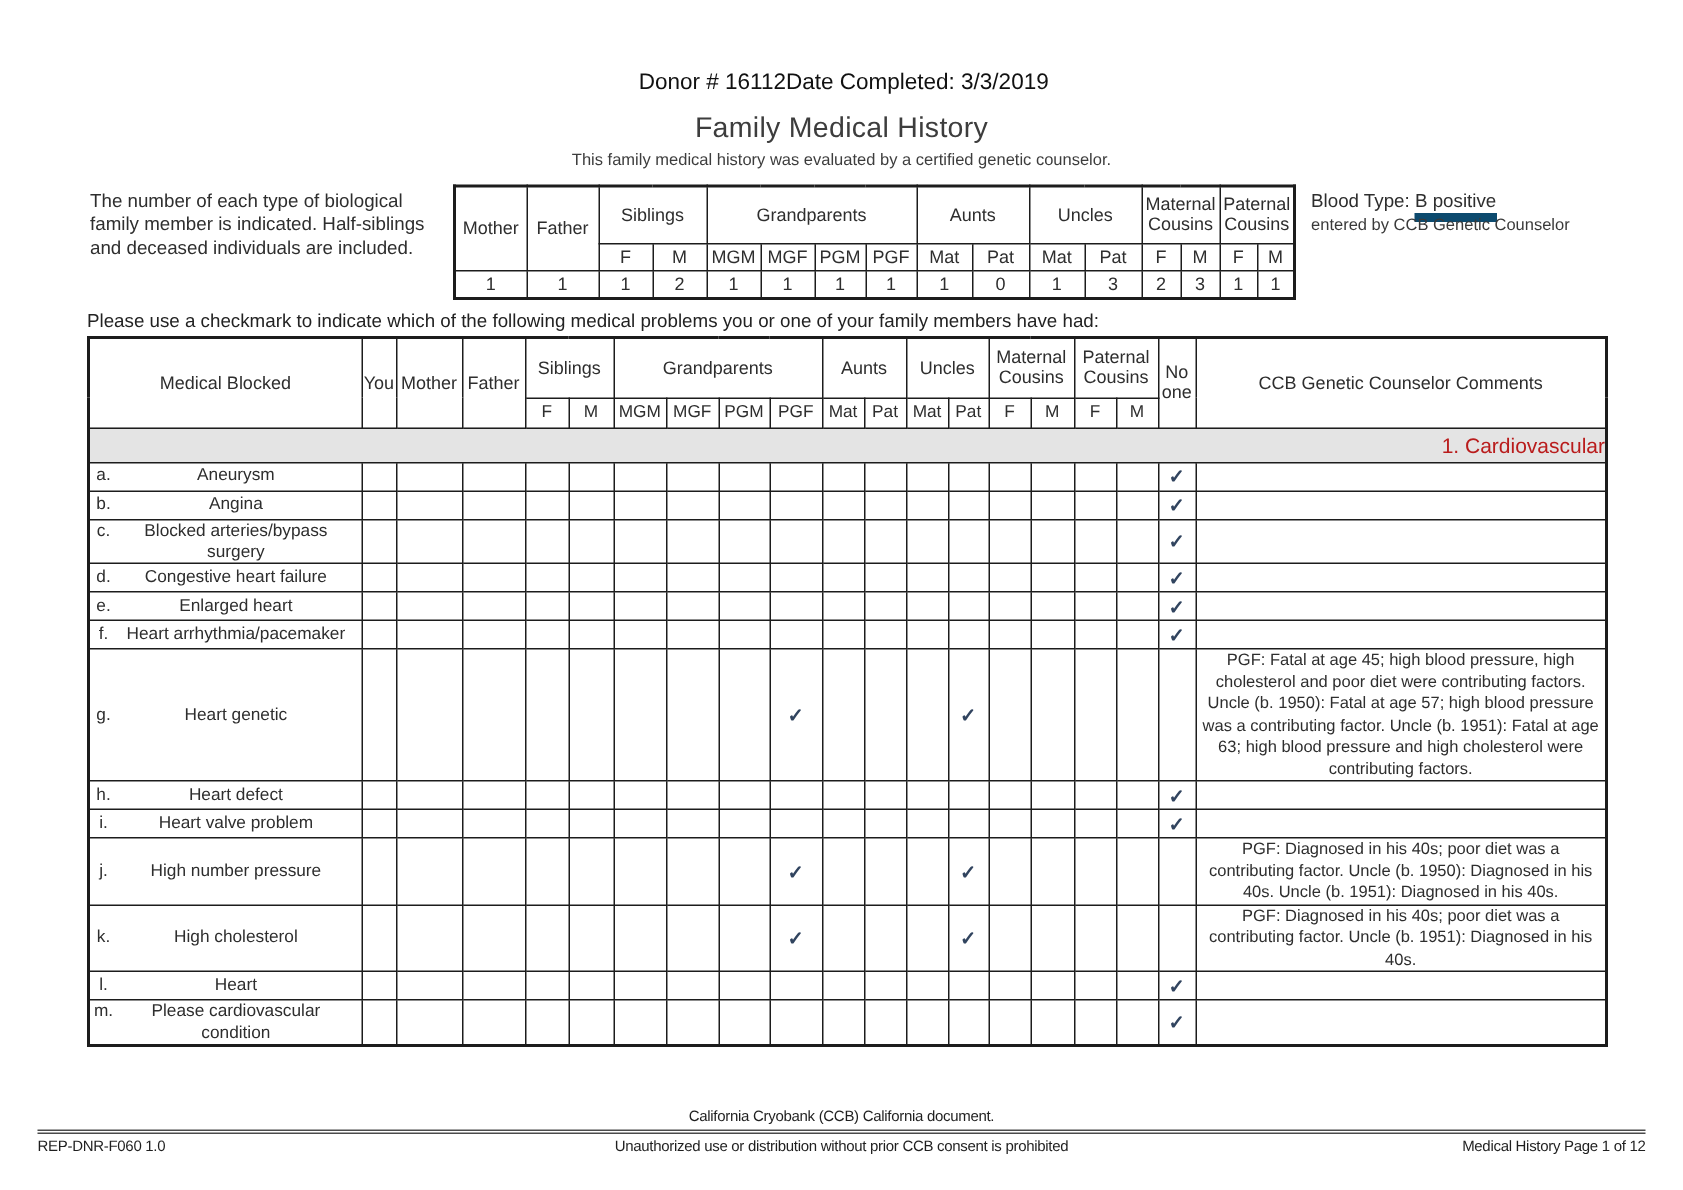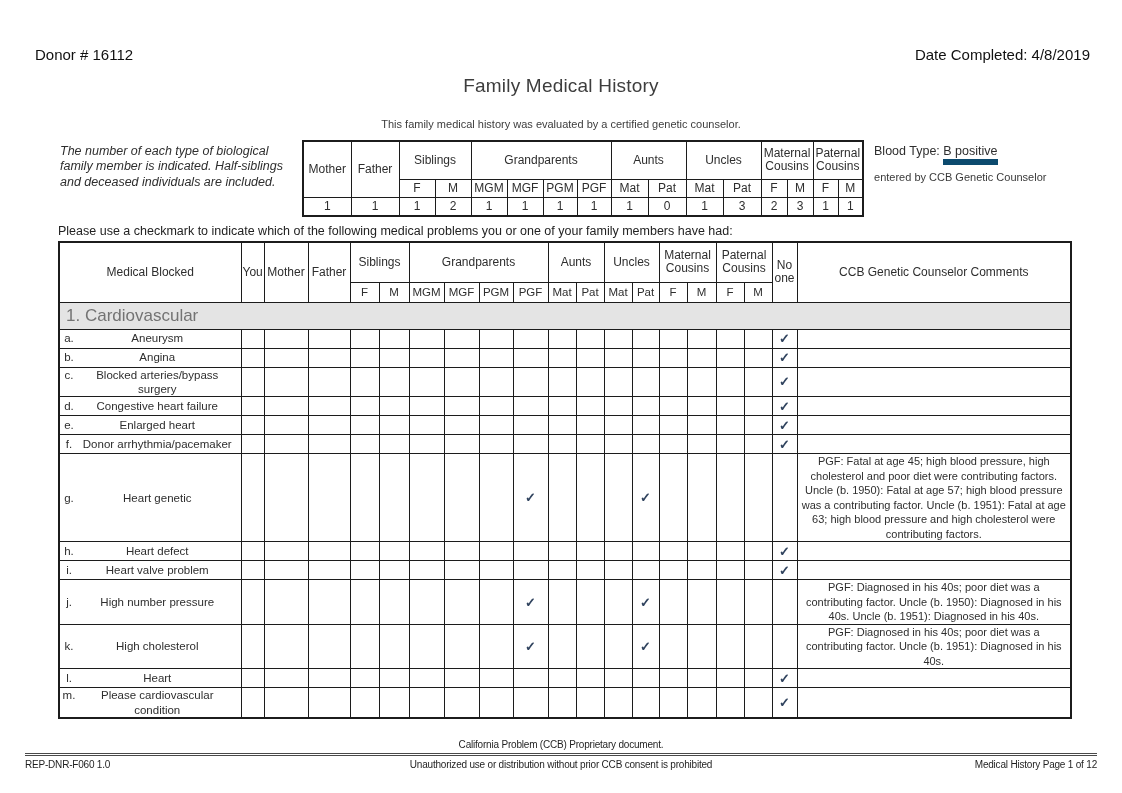--- a/index.html
+++ b/index.html
@@ -3,59 +3,59 @@
 <meta charset="utf-8">
 <style>
   * { margin:0; padding:0; box-sizing:border-box; }
   html,body { background:#ffffff; }
   body {
     width:1122px; height:793px; position:relative;
     font-family:"Liberation Sans", sans-serif;
     color:#222; overflow:hidden;
   }
   .topbar {
-    display:flex; justify-content:space-between;
+    display:flex; justify-content:center;
     padding:46px 32px 0 35px; font-size:15px; color:#111;
   }
   .page-title { text-align:center; font-size:19px; color:#3d3d3d; margin-top:12px; letter-spacing:0.2px; }
-  .page-subtitle { text-align:center; font-size:11px; color:#3d3d3d; margin-top:21px; }
+  .page-subtitle { text-align:center; font-size:11px; color:#3d3d3d; margin-top:4px; }
 
   .counts-section { display:flex; align-items:flex-start; margin:10px 0 0 60px; }
-  .counts-intro { width:242px; font-size:12.5px; line-height:1.22; color:#2e2e2e; padding-top:4px;font-style:italic; }
+  .counts-intro { width:242px; font-size:12.5px; line-height:1.22; color:#2e2e2e; padding-top:4px; }
 
   table { border-collapse:collapse; }
   .counts-table { width:560px; table-layout:fixed; border:2px solid #1c1c1c; }
   .counts-table th, .counts-table td {
     border:1px solid #1c1c1c; font-weight:normal; text-align:center;
     font-size:12px; color:#2e2e2e; padding:0 1px; vertical-align:middle;
   }
   .counts-table .g-row th { height:38px; line-height:1.1; }
   .counts-table .s-row th { height:18px; }
   .counts-table .v-row td { height:19px; }
 
   .blood-block { margin-left:10px; padding-top:4px; }
   .blood-line { font-size:12.5px; color:#2e2e2e; }
   .blood-value { border-bottom:6px solid #0c4a6e; padding-bottom:1px; }
-  .entered-by { font-size:11px; color:#3a3a3a; margin-top:13px; }
+  .entered-by { font-size:11px; color:#3a3a3a; margin-top:3px; }
 
   .instruction { margin:7px 0 0 58px; font-size:12.5px; color:#222; }
 
   .medical-table {
     margin:3px 0 0 58px; width:1012px; table-layout:fixed;
     border:2px solid #1c1c1c; font-size:11.5px;
   }
   .medical-table th, .medical-table td {
     border:1px solid #1c1c1c; font-weight:normal; color:#2e2e2e;
     vertical-align:middle; text-align:center; padding:0 1px;
   }
   .medical-table thead .h1 th { height:40px; font-size:12px; line-height:1.1; }
   .medical-table thead .h2 th { height:20px; font-size:11.5px; }
   .section-row td {
-    background:#e4e4e4; text-align:left; font-size:17px;
-    padding:3px 0 3px 6px; color:#737373;
+    background:#e4e4e4; text-align:right; font-size:14px;
+    padding:3px 0 3px 6px; color:#b91c1c;
   }
   .problem-cell { text-align:left; padding:3px 2px 3px 4px; }
   .problem-flex { display:flex; line-height:1.25; }
   .problem-letter { flex:0 0 16px; }
   .problem-text { flex:1; padding-right:2px; }
   .check-cell { height:19px; }
   .checkmark { color:#31445f; font-size:13px; font-weight:bold; }
   .comment-cell {
     text-align:left; vertical-align:top; padding:1px 3px 2px 4px;
     font-size:11px; line-height:1.32; color:#2e2e2e;
@@ -68,21 +68,21 @@
     position:relative; display:flex; justify-content:space-between;
     margin-top:3px; font-size:10px; color:#1f1f1f; letter-spacing:-0.2px;
   }
   .footer-center { position:absolute; left:0; right:0; text-align:center; }
 </style>
 </head>
 <body>
 
 <div class="topbar">
   <span>Donor # 16112</span>
-  <span>Date Completed: 4/8/2019</span>
+  <span>Date Completed: 3/3/2019</span>
 </div>
 
 <div class="page-title">Family Medical History</div>
 <div class="page-subtitle">This family medical history was evaluated by a certified genetic counselor.</div>
 
 <div class="counts-section">
   <div class="counts-intro">The number of each type of biological family member is indicated. Half-siblings and deceased individuals are included.</div>
 
   <table class="counts-table">
     <colgroup>
@@ -353,21 +353,21 @@
         <td class="check-cell"></td>
         <td class="check-cell"></td>
         <td class="check-cell"></td>
         <td class="check-cell"><span class="checkmark">✓</span></td>
         <td class="comment-cell"></td>
       </tr>
       <tr>
         <td class="problem-cell">
           <div class="problem-flex">
             <span class="problem-letter">f.</span>
-            <span class="problem-text">Donor arrhythmia/pacemaker</span>
+            <span class="problem-text">Heart arrhythmia/pacemaker</span>
           </div>
         </td>
         <td class="check-cell"></td>
         <td class="check-cell"></td>
         <td class="check-cell"></td>
         <td class="check-cell"></td>
         <td class="check-cell"></td>
         <td class="check-cell"></td>
         <td class="check-cell"></td>
         <td class="check-cell"></td>
@@ -569,20 +569,20 @@
         <td class="check-cell"></td>
         <td class="check-cell"></td>
         <td class="check-cell"></td>
         <td class="check-cell"><span class="checkmark">✓</span></td>
         <td class="comment-cell"></td>
       </tr>
     </tbody>
 </table>
 
 <div class="footer">
-  <div class="footer-proprietary">California Problem (CCB) Proprietary document.</div>
+  <div class="footer-proprietary">California Cryobank (CCB) California document.</div>
   <div class="footer-rule"></div>
   <div class="footer-row">
     <span>REP-DNR-F060 1.0</span>
     <span class="footer-center">Unauthorized use or distribution without prior CCB consent is prohibited</span>
     <span>Medical History Page 1 of 12</span>
   </div>
 </div>
 
 </body></html>

